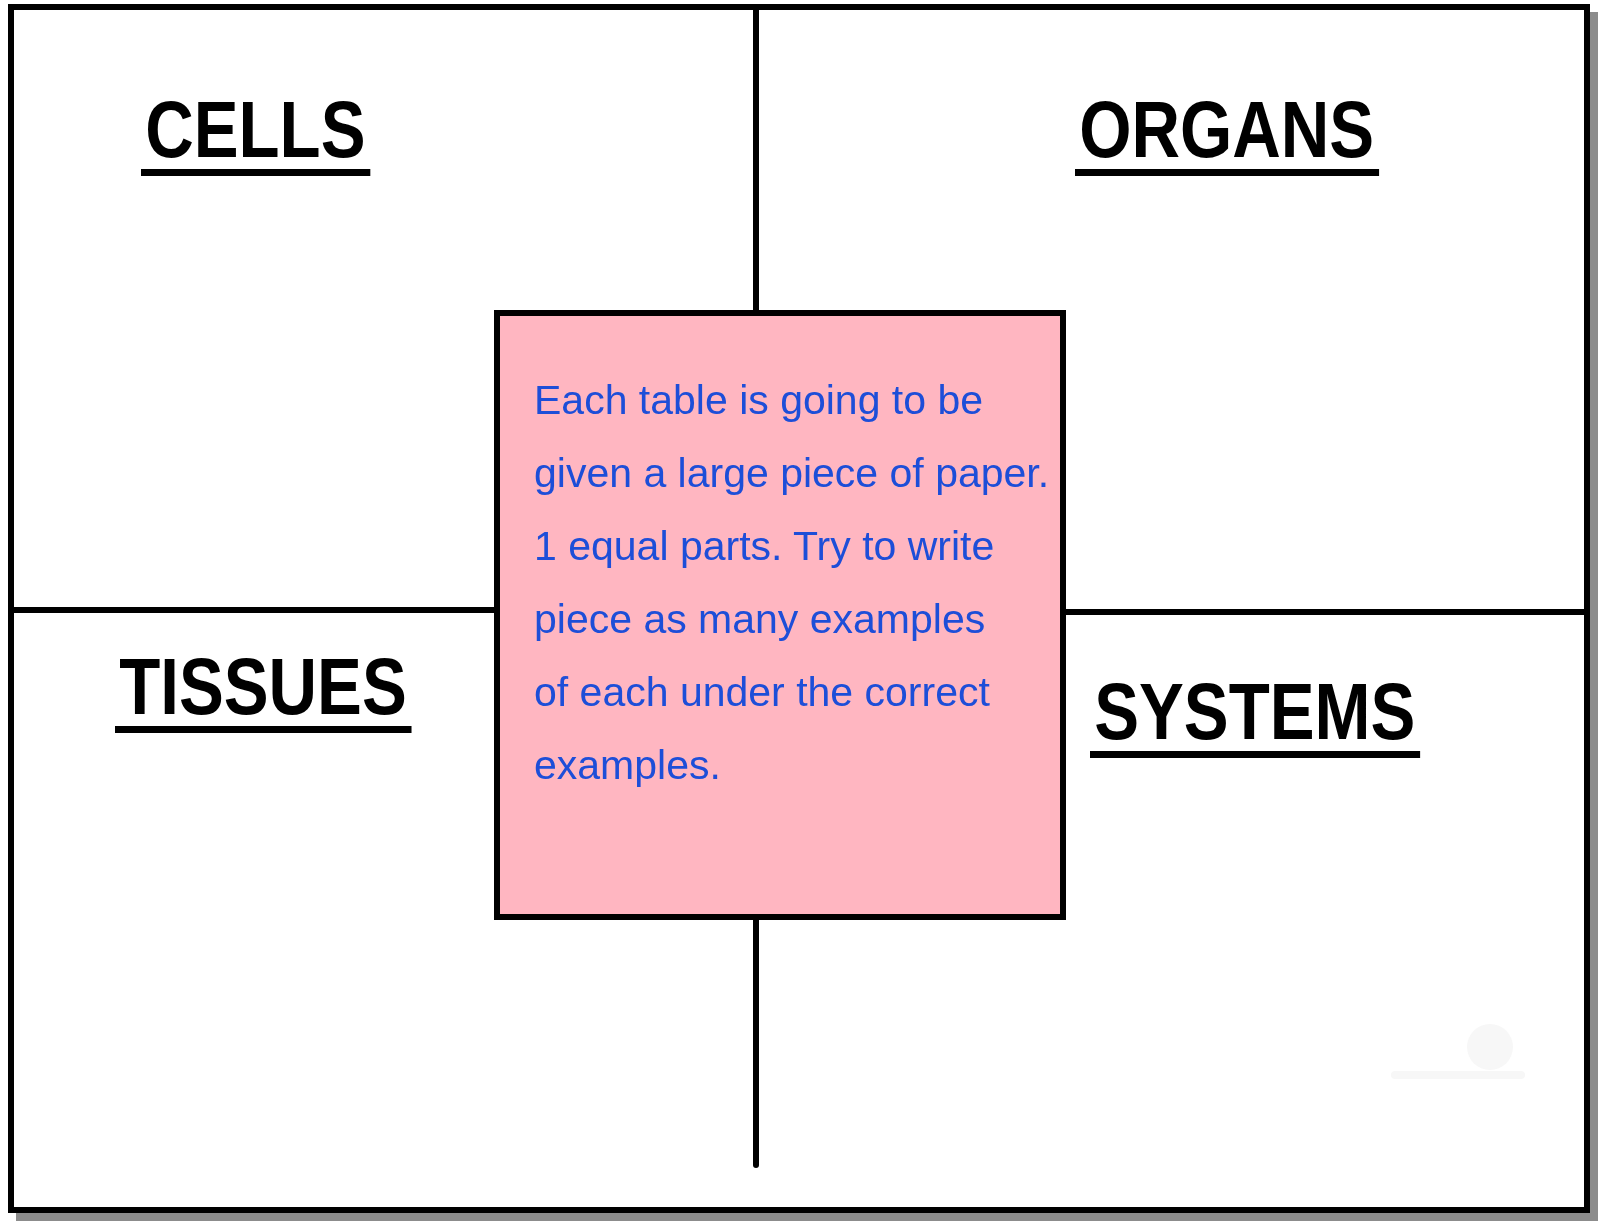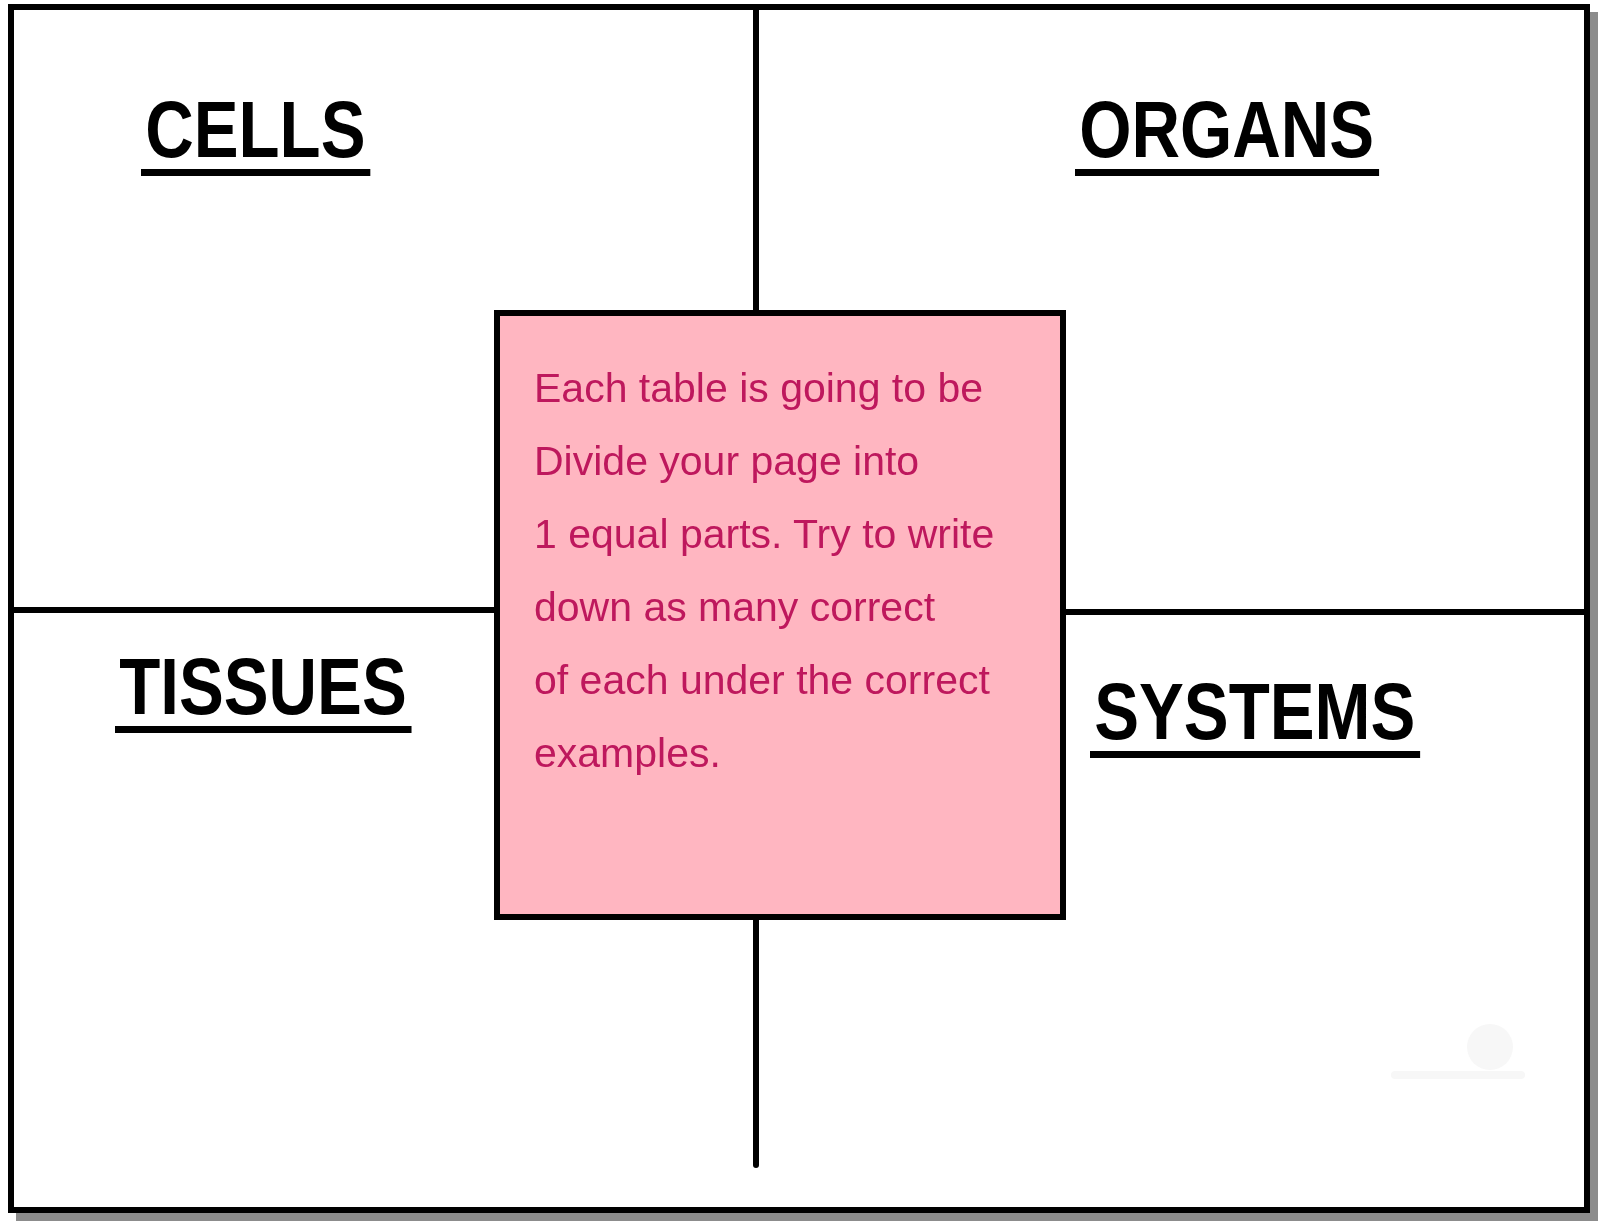--- a/index.html
+++ b/index.html
@@ -58,24 +58,24 @@
     position: absolute;
     left: 494px;
     top: 310px;
     width: 572px;
     height: 610px;
     box-sizing: border-box;
     background: #ffb6c1;
     border: 6px solid #000000;
   }
   .instruction-text {
-    padding: 36px 0 0 34px;
+    padding: 48px 0 0 34px;
     font-size: 41px;
     line-height: 73px;
-    color: #be185d;
+    color: #1d4ed8;
     white-space: nowrap;
   }
 
   .watermark-circle {
     position: absolute;
     left: 1467px;
     top: 1024px;
     width: 46px;
     height: 46px;
     border-radius: 50%;
@@ -107,23 +107,23 @@
 
   <div class="quad-label label-organs">ORGANS</div>
 
   <div class="quad-label label-tissues">TISSUES</div>
 
   <div class="quad-label label-systems">SYSTEMS</div>
 
   <div class="instruction-box">
     <div class="instruction-text">
       <div>Each table is going to be</div>
-      <div>Divide your page into</div>
+      <div>given a large piece of paper.</div>
       <div>1 equal parts. Try to write</div>
-      <div>down as many correct</div>
+      <div>piece as many examples</div>
       <div>of each under the correct</div>
       <div>examples.</div>
     </div>
   </div>
 
   <div class="watermark-circle"></div>
   <div class="watermark-line"></div>
 
 </div>
 

